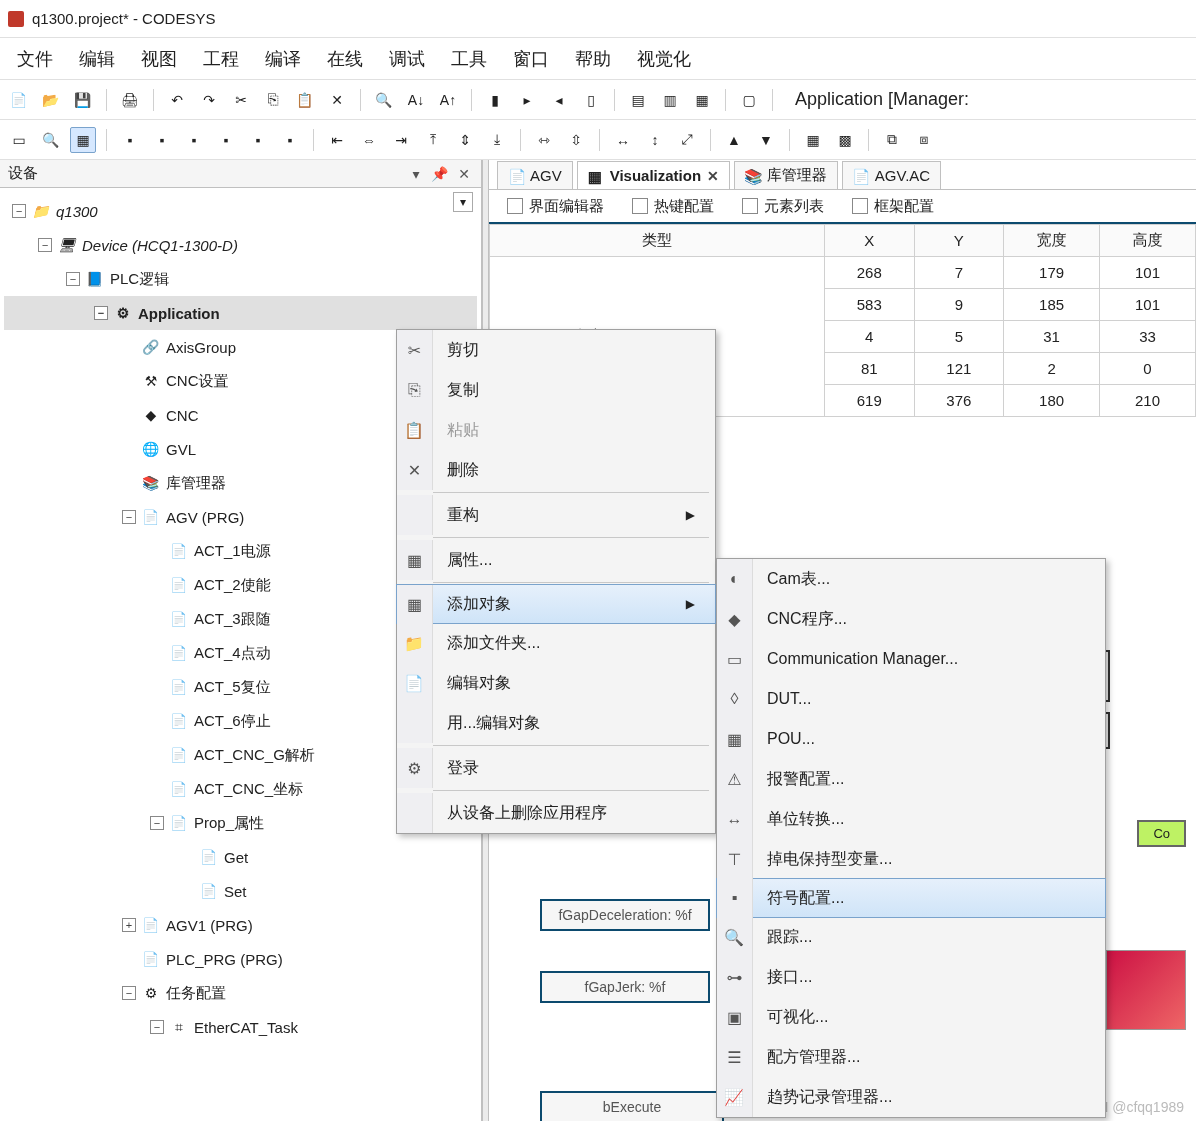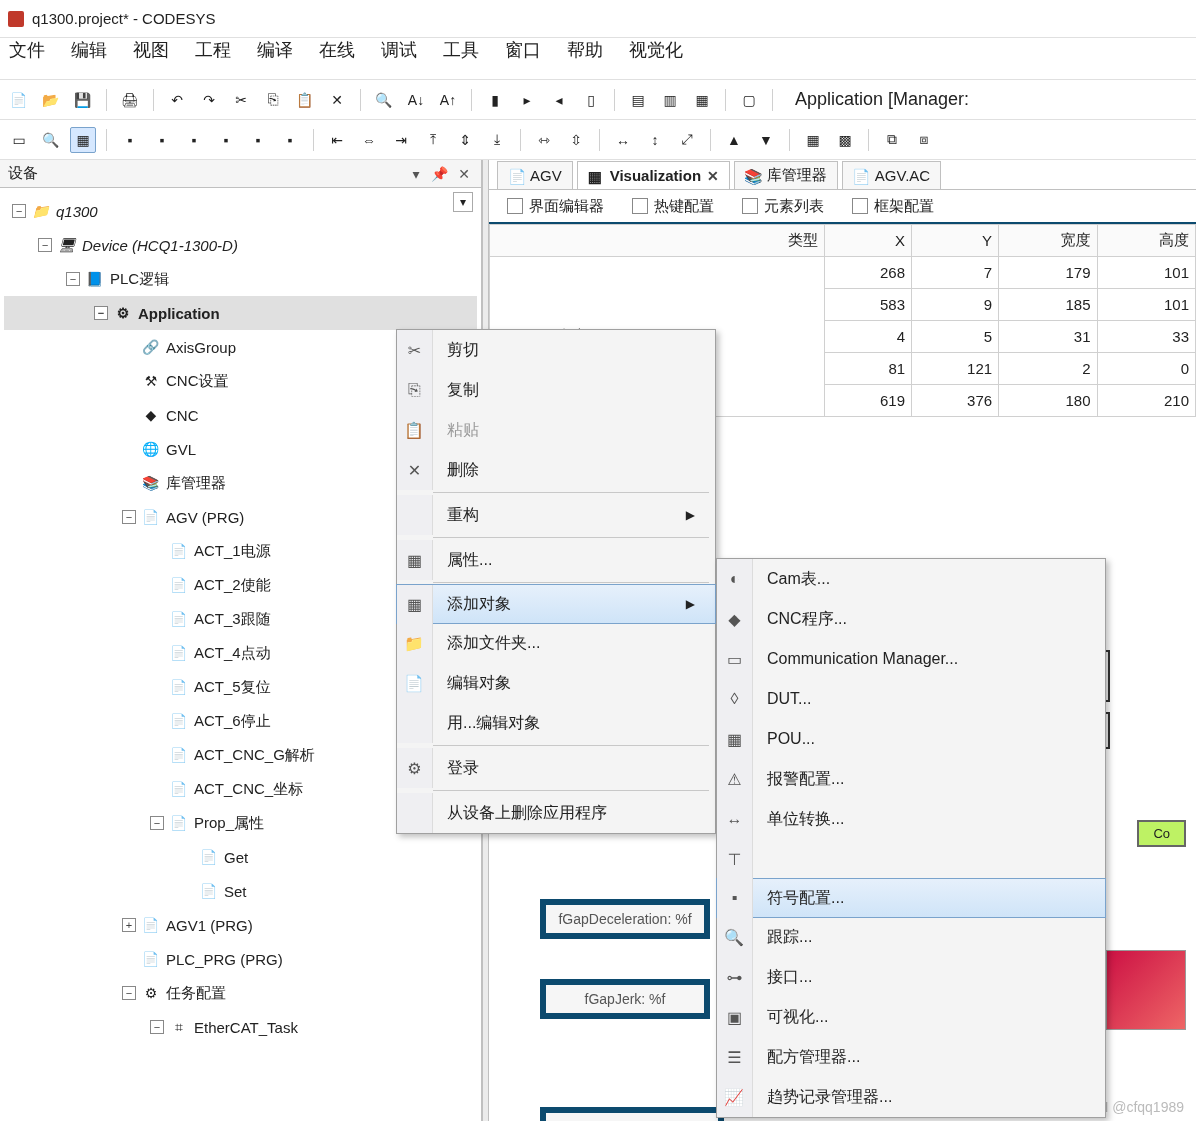--- a/index.html
+++ b/index.html
@@ -29,22 +29,22 @@
     background: #c0392b;
     border-radius: 2px;
     margin-right: 8px;
     display: inline-block;
   }
 
   
   .menubar {
     height: 42px;
     display: flex;
-    align-items: flex-start;
-    padding: 0 9px;
+    align-items: center;
+    padding: 0 17px;
     border-bottom: 1px solid #e0e0e0;
     font-size: 18px;
     gap: 26px;
   }
   .menubar span { cursor: default; }
 
   
   .toolbar {
     height: 40px;
     display: flex;
@@ -200,38 +200,38 @@
   .sicon{width:16px;height:16px;display:inline-block;border:1px solid #888;}
 
   
   .el-table {
     border-collapse: collapse;
     width: 100%;
     font-size: 15px;
   }
   .el-table th, .el-table td {
     border: 1px solid #d0d0d0;
-    padding: 6px 6px;
-    text-align: right;
+    padding: 6px 22px;
+    text-align: center;
     height: 32px;
   }
   .el-table th { background:#fafafa; font-weight:normal; }
   .el-type { display:flex;align-items:center;gap:8px; padding-left:18px;}
   .el-type .eicon{width:18px;height:14px;border:1px solid #888;display:inline-block;}
 
   
   .bg-blocks {
     position:absolute;
     left: 540px;
     top: 490px;
     font-size: 14px;
     color:#555;
   }
   .blk {
-    border:6px solid #0c4a6e;
+    border:2px solid #0c4a6e;
     background:#f6f6f6;
     padding:6px 10px;
     margin-bottom:8px;
     width: 170px;
     text-align:center;
     margin-top:40px;
   }
   .blk-h { border:2px solid #333; background:#eee; padding:8px; width:170px; text-align:right; font-size:15px; margin-bottom:10px;}
   .blk-group { margin-top: 140px;}
 
@@ -716,20 +716,21 @@
       <div class="mitem">
         <div class="icon-col">⚠</div>
         <div class="label-col">报警配置...</div>
       </div>
       <div class="mitem">
         <div class="icon-col">↔</div>
         <div class="label-col">单位转换...</div>
       </div>
       <div class="mitem">
         <div class="icon-col">⊤</div>
+        <div class="label-col">掉电保持型变量...</div>
       </div>
       <div class="mitem highlight">
         <div class="icon-col">▪</div>
         <div class="label-col">符号配置...</div>
       </div>
       <div class="mitem">
         <div class="icon-col">🔍</div>
         <div class="label-col">跟踪...</div>
       </div>
       <div class="mitem">

